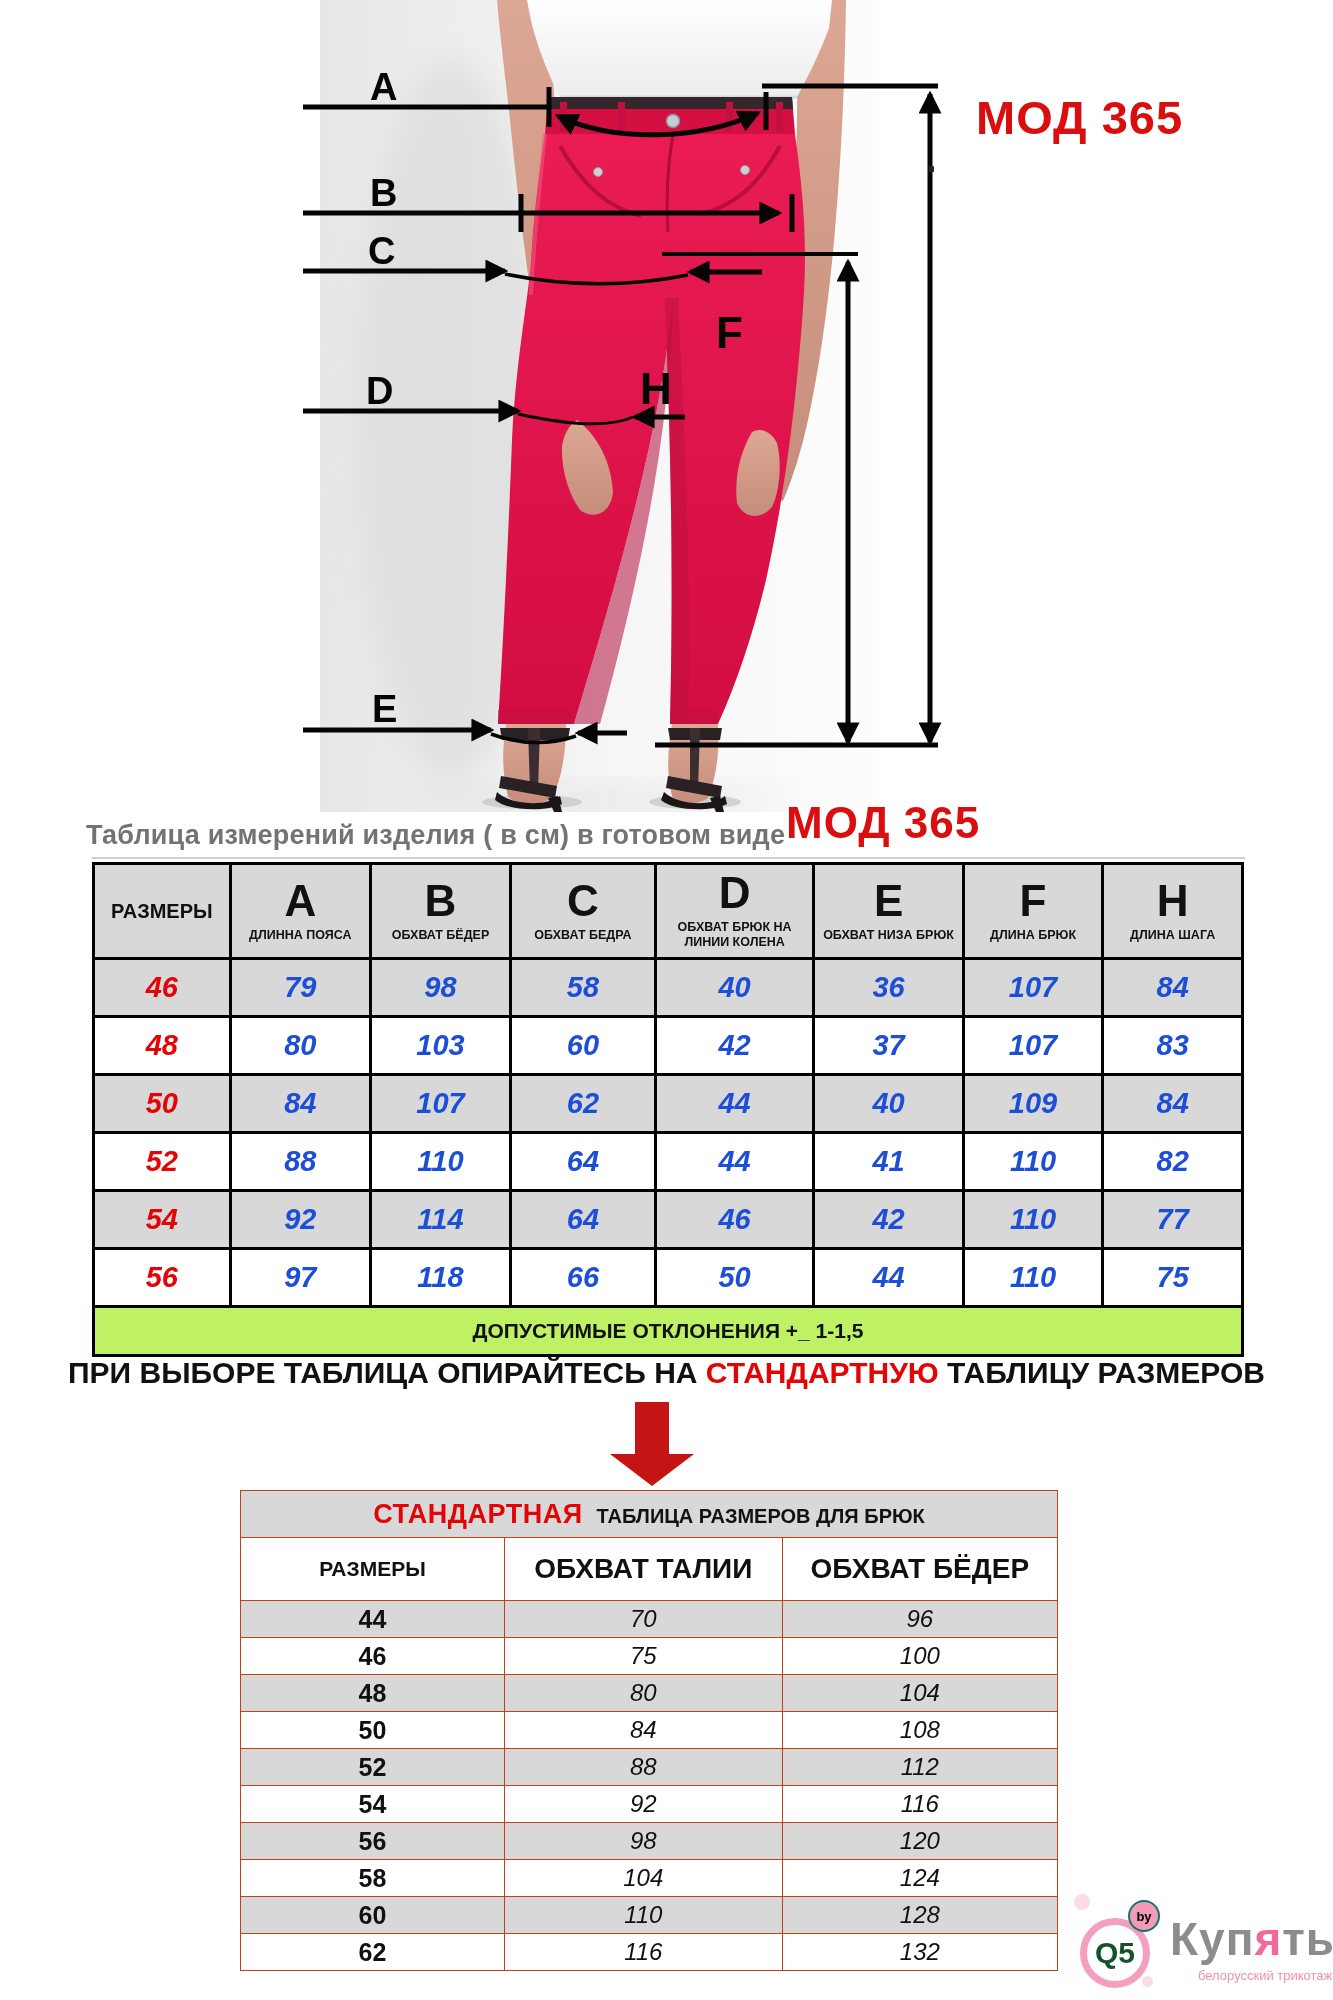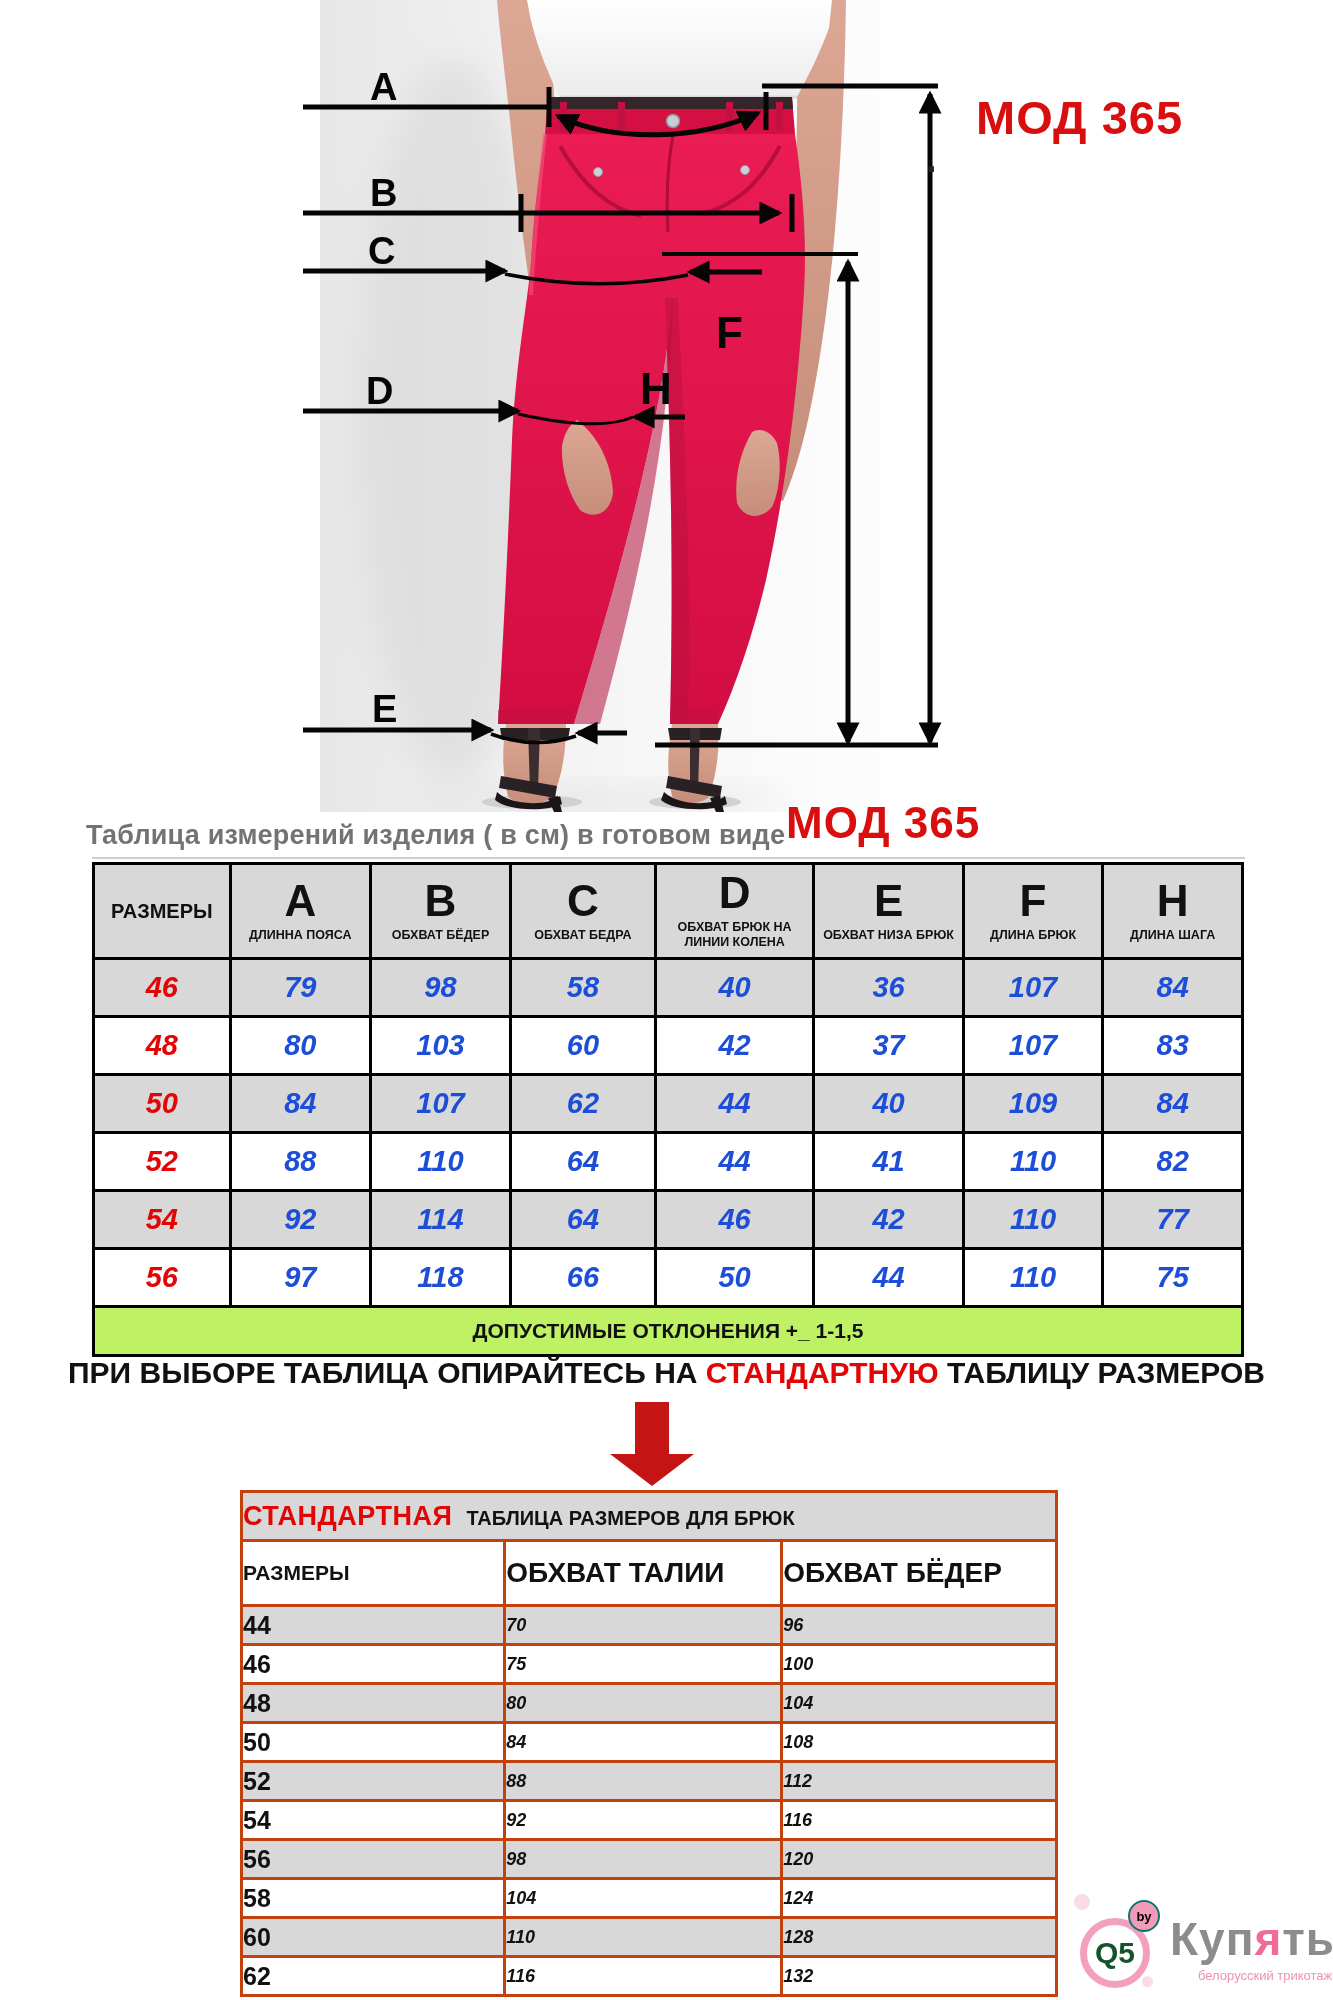--- a/index.html
+++ b/index.html
@@ -46,30 +46,30 @@
   .advice .hl{color:#e30505;}
   .dn-arrow{position:absolute;left:610px;top:1402px;width:84px;height:84px;}
   .dn-arrow .stem{position:absolute;left:25px;top:0;width:34px;height:52px;background:#c41414;}
   .dn-arrow .head{
     position:absolute;left:0;top:52px;width:0;height:0;
     border-left:42px solid transparent;border-right:42px solid transparent;
     border-top:32px solid #c41414;
   }
   
   .t2{position:absolute;top:1490px;left:240px;width:818px;}
-  .t2 th,.t2 td{border:3px solid #c2410c;text-align:left;vertical-align:middle;padding:0;}
+  .t2 th,.t2 td{border:1px solid #c2410c;text-align:center;vertical-align:middle;padding:0;}
   .t2 .titlerow th{height:46px;background:#d8d8d8;}
   .t2 .titlerow .red{color:#e30505;font-size:27px;font-weight:bold;letter-spacing:.5px;}
   .t2 .titlerow .rest{color:#111;font-size:20px;font-weight:bold;margin-left:14px;}
   .t2 .headrow th{height:62px;background:#ffffff;}
   .t2 .headrow .csize{font-size:21px;font-weight:bold;}
   .t2 .headrow .cbig{font-size:28px;font-weight:bold;}
   .t2 tbody td{height:36px;}
   .t2 td.size{font-size:25px;font-weight:bold;}
-  .t2 td.val{font-size:18px;font-weight:bold;font-style:italic;}
+  .t2 td.val{font-size:24px;font-weight:normal;font-style:italic;}
   .t2 tr.g td{background:#d8d8d8;}
   .t2 tr.w td{background:#ffffff;}
   
   .logo{position:absolute;left:1078px;top:1878px;width:255px;height:118px;}
   .logo .deco1{position:absolute;left:-4px;top:16px;width:16px;height:16px;border-radius:50%;background:#f7cdd9;opacity:.7;}
   .logo .deco2{position:absolute;left:64px;top:98px;width:11px;height:11px;border-radius:50%;background:#f7cdd9;opacity:.7;}
   .logo .badge{
     position:absolute;left:2px;top:40px;width:56px;height:56px;border:7px solid #f2a0bd;
     border-radius:50%;color:#14532d;font-size:30px;font-weight:bold;
     display:flex;align-items:center;justify-content:center;background:#fff;

